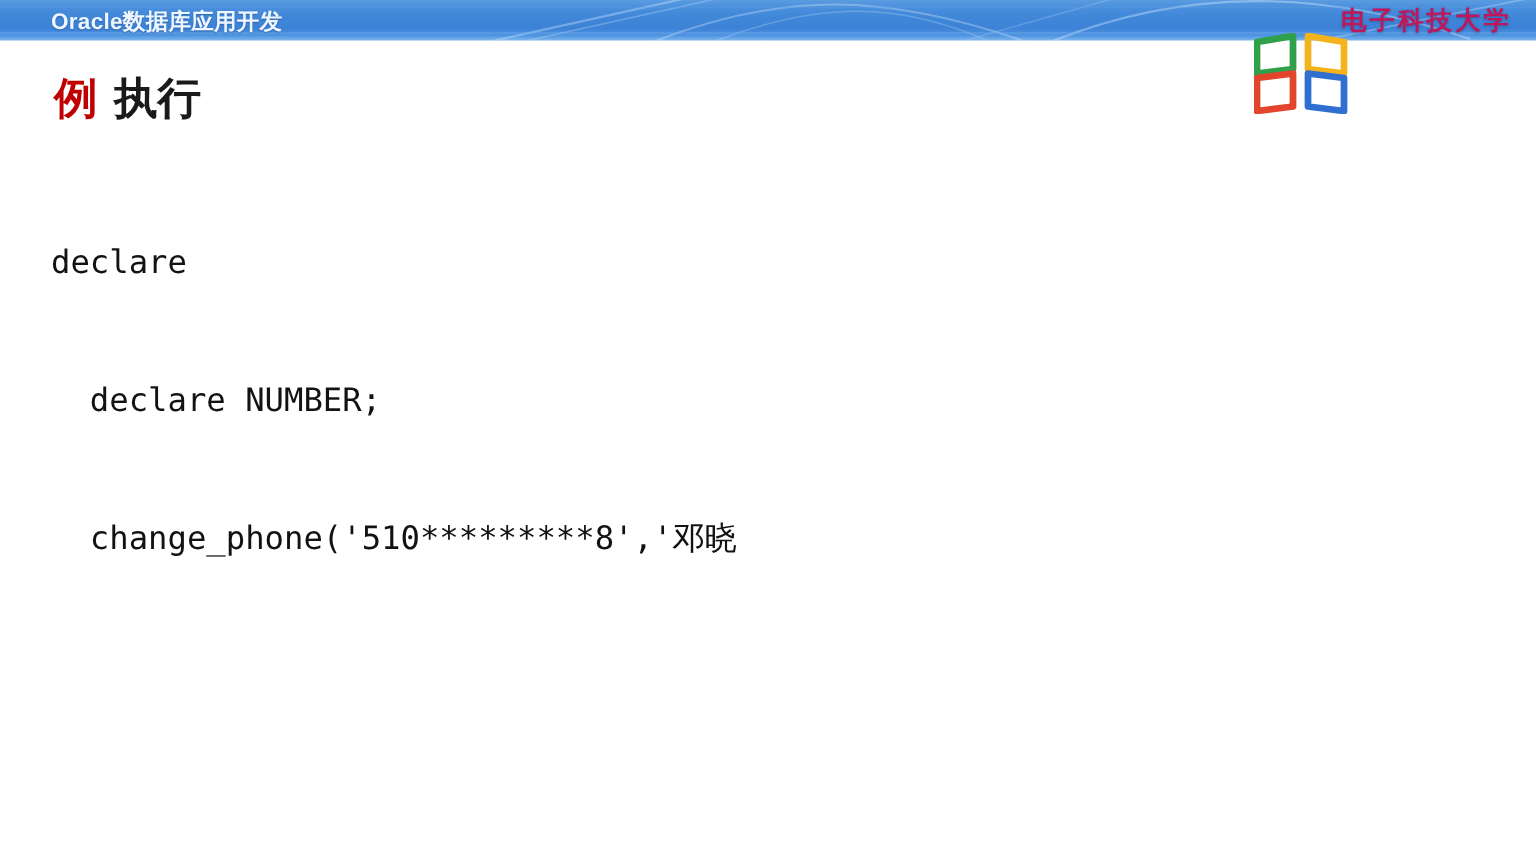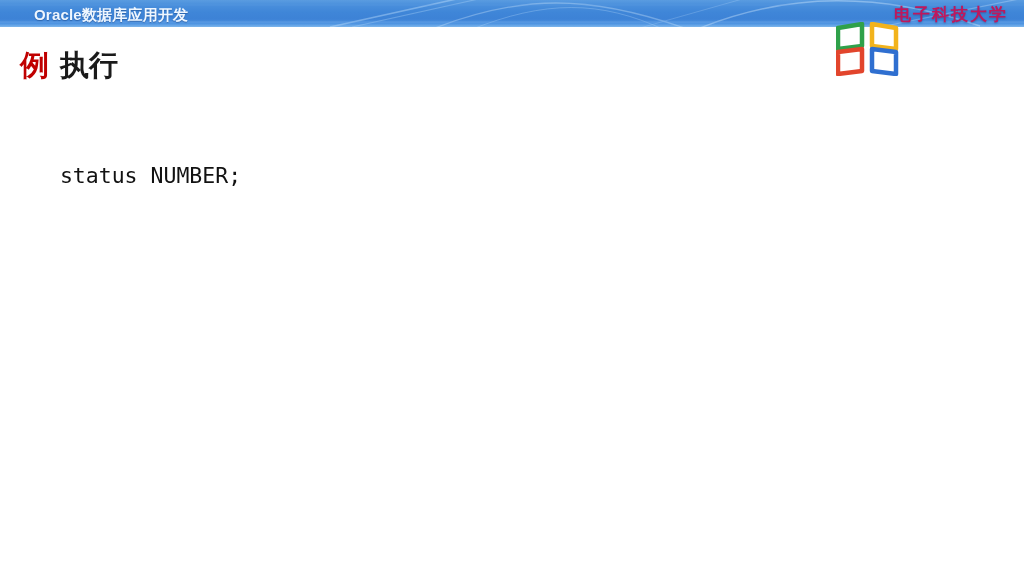--- a/index.html
+++ b/index.html
@@ -74,21 +74,21 @@
     left: 836px;
     top: 22px;
     width: 70px;
     height: 54px;
     z-index: 4;
   }
 
   
   .slide-title {
     position: absolute;
-    left: 20px;
+    left: 36px;
     top: 46px;
     font-size: 29px;
     font-weight: 700;
     white-space: nowrap;
     font-family: "DejaVu Sans", sans-serif;
   }
   .slide-title .ex {
     color: #c00000;
     margin-right: 11px;
   }
@@ -187,21 +187,23 @@
     <path d="M 2 30 L 26 27 L 26 49 L 2 52 Z" fill="none" stroke="#e2452c" stroke-width="4.5" stroke-linejoin="round"></path>
 
     <path d="M 36 27 L 60 30 L 60 52 L 36 49 Z" fill="none" stroke="#2f6fd0" stroke-width="4.5" stroke-linejoin="round"></path>
   </svg>
 
   <div class="slide-title">
     <span class="ex">例</span><span class="ex-label">执行</span>
   </div>
 
   <div class="code-block">
-    <div class="code-line">  status NUMBER;</div>
+    <div class="code-line">declare</div>
+    <div class="code-line">  declare NUMBER;</div>
+    <div class="code-line">  change_phone('510*********8','邓晓</div>
     
     
     
     
     
     
     
   </div>
 
   <div class="footer-note">

